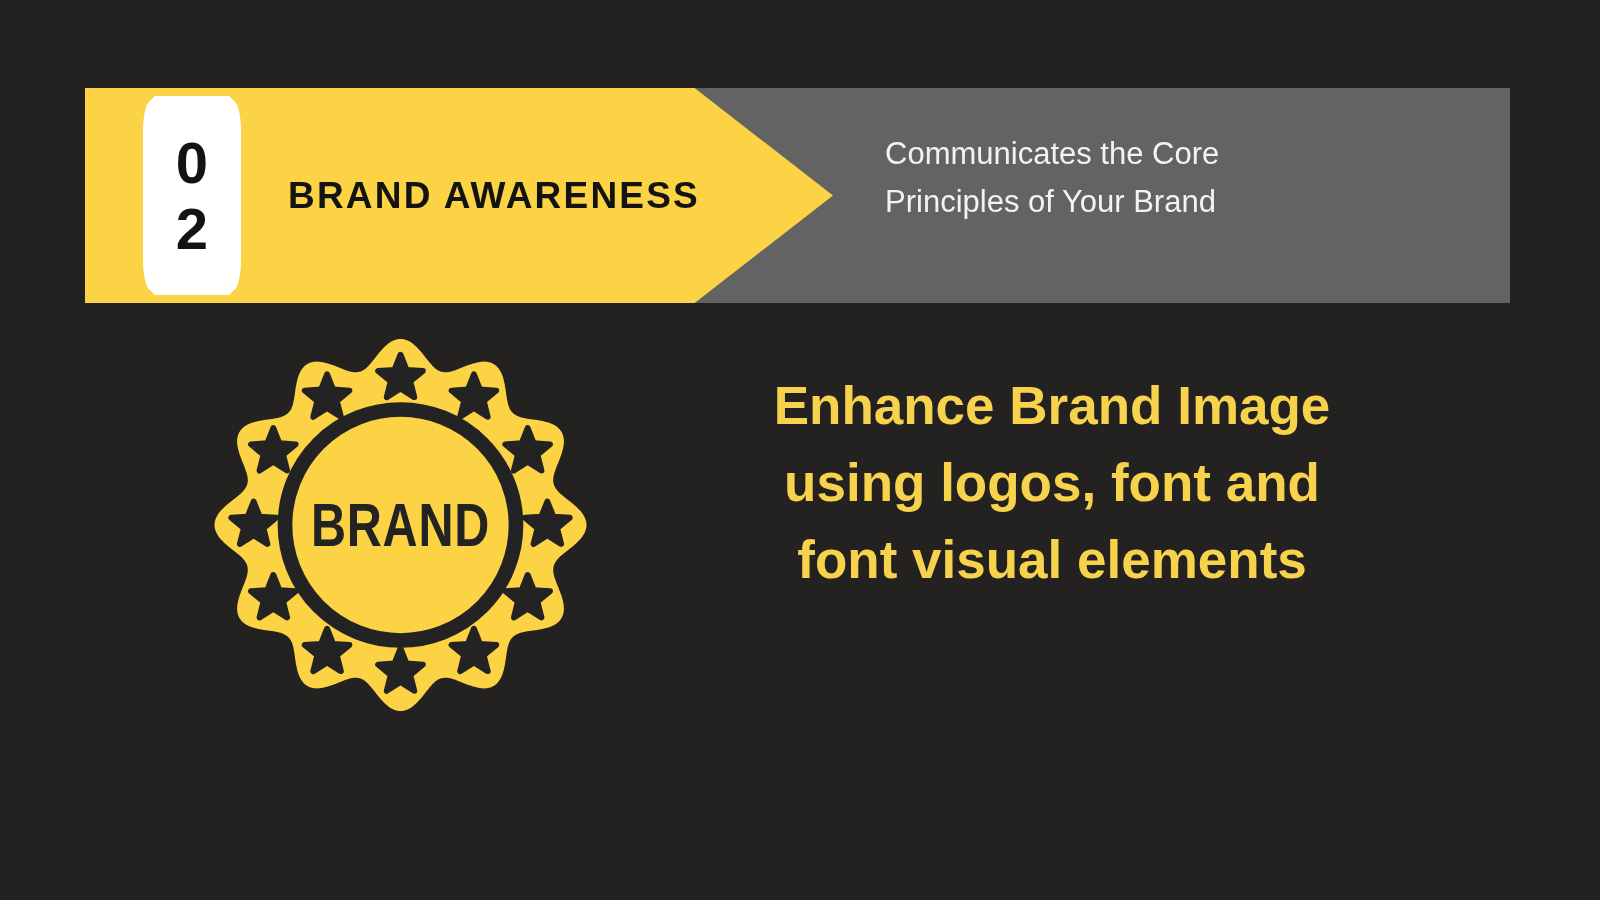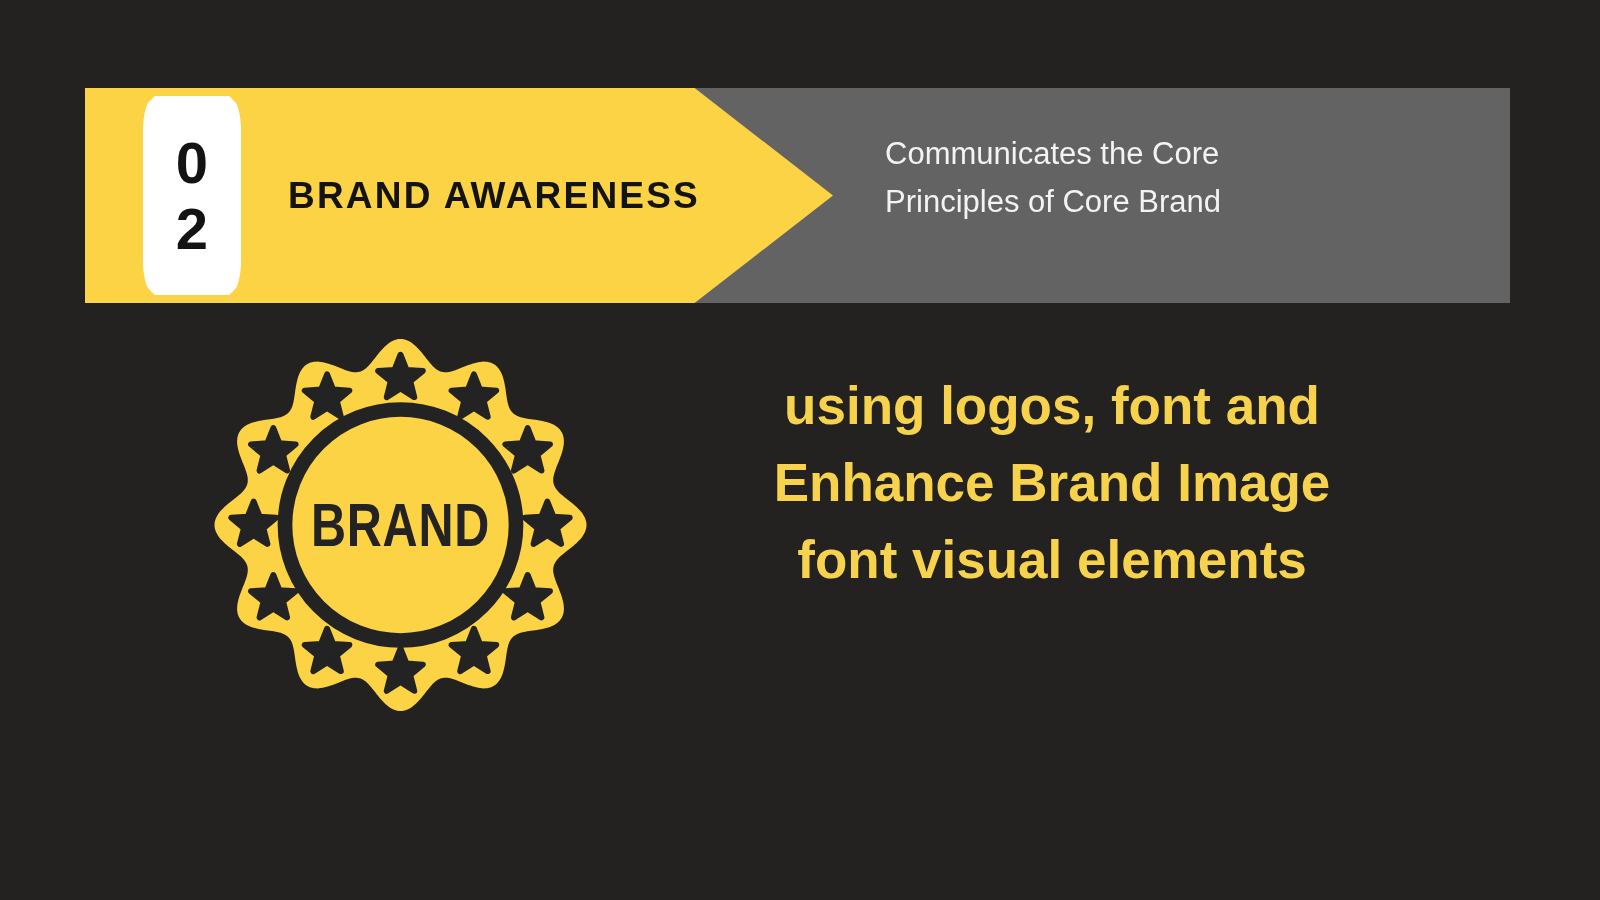--- a/index.html
+++ b/index.html
@@ -145,21 +145,21 @@
 
     <div class="number-chip">
       <span class="digit">0</span>
       <span class="digit">2</span>
     </div>
 
     <div class="band-title">BRAND AWARENESS</div>
 
     <div class="band-subtitle">
       <span class="sub-line">Communicates the Core</span>
-      <span class="sub-line">Principles of Core Brand</span>
+      <span class="sub-line">Principles of Your Brand</span>
     </div>
   </div>
 
   <div class="seal-wrap">
     <svg viewBox="0 0 400 380" xmlns="http://www.w3.org/2000/svg" aria-hidden="true">
       <path id="seal-scallop" fill="#FBD344" d="M200.00 0.00 L201.66 0.08 L203.31 0.33 L204.96 0.75 L206.59 1.33 L208.21 2.05 L209.80 2.93 L211.38 3.94 L212.93 5.08 L214.45 6.34 L215.95 7.70 L217.41 9.14 L218.85 10.66 L220.25 12.24 L221.63 13.86 L222.97 15.51 L224.29 17.16 L225.58 18.81 L226.86 20.44 L228.11 22.03 L229.35 23.57 L230.57 25.04 L231.79 26.43 L233.01 27.73 L234.24 28.92 L235.47 30.01 L236.71 30.97 L237.98 31.81 L239.27 32.52 L240.58 33.09 L241.93 33.52 L243.31 33.82 L244.74 33.98 L246.21 34.01 L247.72 33.92 L249.28 33.71 L250.89 33.39 L252.54 32.96 L254.25 32.45 L256.00 31.85 L257.80 31.19 L259.64 30.48 L261.52 29.73 L263.44 28.95 L265.38 28.17 L267.35 27.40 L269.34 26.64 L271.34 25.93 L273.35 25.26 L275.35 24.67 L277.34 24.15 L279.31 23.72 L281.26 23.39 L283.17 23.18 L285.04 23.09 L286.87 23.13 L288.63 23.31 L290.33 23.63 L291.97 24.09 L293.52 24.70 L295.00 25.46 L296.39 26.36 L297.70 27.40 L298.92 28.58 L300.04 29.90 L301.08 31.34 L302.03 32.89 L302.88 34.56 L303.66 36.32 L304.35 38.17 L304.96 40.10 L305.51 42.08 L305.99 44.11 L306.42 46.18 L306.80 48.27 L307.14 50.37 L307.46 52.46 L307.75 54.54 L308.04 56.58 L308.33 58.59 L308.63 60.54 L308.96 62.43 L309.32 64.24 L309.73 65.98 L310.19 67.62 L310.71 69.18 L311.31 70.64 L311.99 71.99 L312.75 73.25 L313.60 74.40 L314.55 75.45 L315.60 76.40 L316.75 77.25 L318.01 78.01 L319.36 78.69 L320.82 79.29 L322.38 79.81 L324.02 80.27 L325.76 80.68 L327.57 81.04 L329.46 81.37 L331.41 81.67 L333.42 81.96 L335.46 82.25 L337.54 82.54 L339.63 82.86 L341.73 83.20 L343.82 83.58 L345.89 84.01 L347.92 84.49 L349.90 85.04 L351.83 85.65 L353.68 86.34 L355.44 87.12 L357.11 87.97 L358.66 88.92 L360.10 89.96 L361.42 91.08 L362.60 92.30 L363.64 93.61 L364.54 95.00 L365.30 96.48 L365.91 98.03 L366.37 99.67 L366.69 101.37 L366.87 103.13 L366.91 104.96 L366.82 106.83 L366.61 108.74 L366.28 110.69 L365.85 112.66 L365.33 114.65 L364.74 116.65 L364.07 118.66 L363.36 120.66 L362.60 122.65 L361.83 124.62 L361.05 126.56 L360.27 128.48 L359.52 130.36 L358.81 132.20 L358.15 134.00 L357.55 135.75 L357.04 137.46 L356.61 139.11 L356.29 140.72 L356.08 142.28 L355.99 143.79 L356.02 145.26 L356.18 146.69 L356.48 148.07 L356.91 149.42 L357.48 150.73 L358.19 152.02 L359.03 153.29 L359.99 154.53 L361.08 155.76 L362.27 156.99 L363.57 158.21 L364.96 159.43 L366.43 160.65 L367.97 161.89 L369.56 163.14 L371.19 164.42 L372.84 165.71 L374.49 167.03 L376.14 168.37 L377.76 169.75 L379.34 171.15 L380.86 172.59 L382.30 174.05 L383.66 175.55 L384.92 177.07 L386.06 178.62 L387.07 180.20 L387.95 181.79 L388.67 183.41 L389.25 185.04 L389.67 186.69 L389.92 188.34 L390.00 190.00 L389.92 191.66 L389.67 193.31 L389.25 194.96 L388.67 196.59 L387.95 198.21 L387.07 199.80 L386.06 201.38 L384.92 202.93 L383.66 204.45 L382.30 205.95 L380.86 207.41 L379.34 208.85 L377.76 210.25 L376.14 211.63 L374.49 212.97 L372.84 214.29 L371.19 215.58 L369.56 216.86 L367.97 218.11 L366.43 219.35 L364.96 220.57 L363.57 221.79 L362.27 223.01 L361.08 224.24 L359.99 225.47 L359.03 226.71 L358.19 227.98 L357.48 229.27 L356.91 230.58 L356.48 231.93 L356.18 233.31 L356.02 234.74 L355.99 236.21 L356.08 237.72 L356.29 239.28 L356.61 240.89 L357.04 242.54 L357.55 244.25 L358.15 246.00 L358.81 247.80 L359.52 249.64 L360.27 251.52 L361.05 253.44 L361.83 255.38 L362.60 257.35 L363.36 259.34 L364.07 261.34 L364.74 263.35 L365.33 265.35 L365.85 267.34 L366.28 269.31 L366.61 271.26 L366.82 273.17 L366.91 275.04 L366.87 276.87 L366.69 278.63 L366.37 280.33 L365.91 281.97 L365.30 283.52 L364.54 285.00 L363.64 286.39 L362.60 287.70 L361.42 288.92 L360.10 290.04 L358.66 291.08 L357.11 292.03 L355.44 292.88 L353.68 293.66 L351.83 294.35 L349.90 294.96 L347.92 295.51 L345.89 295.99 L343.82 296.42 L341.73 296.80 L339.63 297.14 L337.54 297.46 L335.46 297.75 L333.42 298.04 L331.41 298.33 L329.46 298.63 L327.57 298.96 L325.76 299.32 L324.02 299.73 L322.38 300.19 L320.82 300.71 L319.36 301.31 L318.01 301.99 L316.75 302.75 L315.60 303.60 L314.55 304.55 L313.60 305.60 L312.75 306.75 L311.99 308.01 L311.31 309.36 L310.71 310.82 L310.19 312.38 L309.73 314.02 L309.32 315.76 L308.96 317.57 L308.63 319.46 L308.33 321.41 L308.04 323.42 L307.75 325.46 L307.46 327.54 L307.14 329.63 L306.80 331.73 L306.42 333.82 L305.99 335.89 L305.51 337.92 L304.96 339.90 L304.35 341.83 L303.66 343.68 L302.88 345.44 L302.03 347.11 L301.08 348.66 L300.04 350.10 L298.92 351.42 L297.70 352.60 L296.39 353.64 L295.00 354.54 L293.52 355.30 L291.97 355.91 L290.33 356.37 L288.63 356.69 L286.87 356.87 L285.04 356.91 L283.17 356.82 L281.26 356.61 L279.31 356.28 L277.34 355.85 L275.35 355.33 L273.35 354.74 L271.34 354.07 L269.34 353.36 L267.35 352.60 L265.38 351.83 L263.44 351.05 L261.52 350.27 L259.64 349.52 L257.80 348.81 L256.00 348.15 L254.25 347.55 L252.54 347.04 L250.89 346.61 L249.28 346.29 L247.72 346.08 L246.21 345.99 L244.74 346.02 L243.31 346.18 L241.93 346.48 L240.58 346.91 L239.27 347.48 L237.98 348.19 L236.71 349.03 L235.47 349.99 L234.24 351.08 L233.01 352.27 L231.79 353.57 L230.57 354.96 L229.35 356.43 L228.11 357.97 L226.86 359.56 L225.58 361.19 L224.29 362.84 L222.97 364.49 L221.63 366.14 L220.25 367.76 L218.85 369.34 L217.41 370.86 L215.95 372.30 L214.45 373.66 L212.93 374.92 L211.38 376.06 L209.80 377.07 L208.21 377.95 L206.59 378.67 L204.96 379.25 L203.31 379.67 L201.66 379.92 L200.00 380.00 L198.34 379.92 L196.69 379.67 L195.04 379.25 L193.41 378.67 L191.79 377.95 L190.20 377.07 L188.62 376.06 L187.07 374.92 L185.55 373.66 L184.05 372.30 L182.59 370.86 L181.15 369.34 L179.75 367.76 L178.37 366.14 L177.03 364.49 L175.71 362.84 L174.42 361.19 L173.14 359.56 L171.89 357.97 L170.65 356.43 L169.43 354.96 L168.21 353.57 L166.99 352.27 L165.76 351.08 L164.53 349.99 L163.29 349.03 L162.02 348.19 L160.73 347.48 L159.42 346.91 L158.07 346.48 L156.69 346.18 L155.26 346.02 L153.79 345.99 L152.28 346.08 L150.72 346.29 L149.11 346.61 L147.46 347.04 L145.75 347.55 L144.00 348.15 L142.20 348.81 L140.36 349.52 L138.48 350.27 L136.56 351.05 L134.62 351.83 L132.65 352.60 L130.66 353.36 L128.66 354.07 L126.65 354.74 L124.65 355.33 L122.66 355.85 L120.69 356.28 L118.74 356.61 L116.83 356.82 L114.96 356.91 L113.13 356.87 L111.37 356.69 L109.67 356.37 L108.03 355.91 L106.48 355.30 L105.00 354.54 L103.61 353.64 L102.30 352.60 L101.08 351.42 L99.96 350.10 L98.92 348.66 L97.97 347.11 L97.12 345.44 L96.34 343.68 L95.65 341.83 L95.04 339.90 L94.49 337.92 L94.01 335.89 L93.58 333.82 L93.20 331.73 L92.86 329.63 L92.54 327.54 L92.25 325.46 L91.96 323.42 L91.67 321.41 L91.37 319.46 L91.04 317.57 L90.68 315.76 L90.27 314.02 L89.81 312.38 L89.29 310.82 L88.69 309.36 L88.01 308.01 L87.25 306.75 L86.40 305.60 L85.45 304.55 L84.40 303.60 L83.25 302.75 L81.99 301.99 L80.64 301.31 L79.18 300.71 L77.62 300.19 L75.98 299.73 L74.24 299.32 L72.43 298.96 L70.54 298.63 L68.59 298.33 L66.58 298.04 L64.54 297.75 L62.46 297.46 L60.37 297.14 L58.27 296.80 L56.18 296.42 L54.11 295.99 L52.08 295.51 L50.10 294.96 L48.17 294.35 L46.32 293.66 L44.56 292.88 L42.89 292.03 L41.34 291.08 L39.90 290.04 L38.58 288.92 L37.40 287.70 L36.36 286.39 L35.46 285.00 L34.70 283.52 L34.09 281.97 L33.63 280.33 L33.31 278.63 L33.13 276.87 L33.09 275.04 L33.18 273.17 L33.39 271.26 L33.72 269.31 L34.15 267.34 L34.67 265.35 L35.26 263.35 L35.93 261.34 L36.64 259.34 L37.40 257.35 L38.17 255.38 L38.95 253.44 L39.73 251.52 L40.48 249.64 L41.19 247.80 L41.85 246.00 L42.45 244.25 L42.96 242.54 L43.39 240.89 L43.71 239.28 L43.92 237.72 L44.01 236.21 L43.98 234.74 L43.82 233.31 L43.52 231.93 L43.09 230.58 L42.52 229.27 L41.81 227.98 L40.97 226.71 L40.01 225.47 L38.92 224.24 L37.73 223.01 L36.43 221.79 L35.04 220.57 L33.57 219.35 L32.03 218.11 L30.44 216.86 L28.81 215.58 L27.16 214.29 L25.51 212.97 L23.86 211.63 L22.24 210.25 L20.66 208.85 L19.14 207.41 L17.70 205.95 L16.34 204.45 L15.08 202.93 L13.94 201.38 L12.93 199.80 L12.05 198.21 L11.33 196.59 L10.75 194.96 L10.33 193.31 L10.08 191.66 L10.00 190.00 L10.08 188.34 L10.33 186.69 L10.75 185.04 L11.33 183.41 L12.05 181.79 L12.93 180.20 L13.94 178.62 L15.08 177.07 L16.34 175.55 L17.70 174.05 L19.14 172.59 L20.66 171.15 L22.24 169.75 L23.86 168.37 L25.51 167.03 L27.16 165.71 L28.81 164.42 L30.44 163.14 L32.03 161.89 L33.57 160.65 L35.04 159.43 L36.43 158.21 L37.73 156.99 L38.92 155.76 L40.01 154.53 L40.97 153.29 L41.81 152.02 L42.52 150.73 L43.09 149.42 L43.52 148.07 L43.82 146.69 L43.98 145.26 L44.01 143.79 L43.92 142.28 L43.71 140.72 L43.39 139.11 L42.96 137.46 L42.45 135.75 L41.85 134.00 L41.19 132.20 L40.48 130.36 L39.73 128.48 L38.95 126.56 L38.17 124.62 L37.40 122.65 L36.64 120.66 L35.93 118.66 L35.26 116.65 L34.67 114.65 L34.15 112.66 L33.72 110.69 L33.39 108.74 L33.18 106.83 L33.09 104.96 L33.13 103.13 L33.31 101.37 L33.63 99.67 L34.09 98.03 L34.70 96.48 L35.46 95.00 L36.36 93.61 L37.40 92.30 L38.58 91.08 L39.90 89.96 L41.34 88.92 L42.89 87.97 L44.56 87.12 L46.32 86.34 L48.17 85.65 L50.10 85.04 L52.08 84.49 L54.11 84.01 L56.18 83.58 L58.27 83.20 L60.37 82.86 L62.46 82.54 L64.54 82.25 L66.58 81.96 L68.59 81.67 L70.54 81.37 L72.43 81.04 L74.24 80.68 L75.98 80.27 L77.62 79.81 L79.18 79.29 L80.64 78.69 L81.99 78.01 L83.25 77.25 L84.40 76.40 L85.45 75.45 L86.40 74.40 L87.25 73.25 L88.01 71.99 L88.69 70.64 L89.29 69.18 L89.81 67.62 L90.27 65.98 L90.68 64.24 L91.04 62.43 L91.37 60.54 L91.67 58.59 L91.96 56.58 L92.25 54.54 L92.54 52.46 L92.86 50.37 L93.20 48.27 L93.58 46.18 L94.01 44.11 L94.49 42.08 L95.04 40.10 L95.65 38.17 L96.34 36.32 L97.12 34.56 L97.97 32.89 L98.92 31.34 L99.96 29.90 L101.08 28.58 L102.30 27.40 L103.61 26.36 L105.00 25.46 L106.48 24.70 L108.03 24.09 L109.67 23.63 L111.37 23.31 L113.13 23.13 L114.96 23.09 L116.83 23.18 L118.74 23.39 L120.69 23.72 L122.66 24.15 L124.65 24.67 L126.65 25.26 L128.66 25.93 L130.66 26.64 L132.65 27.40 L134.62 28.17 L136.56 28.95 L138.48 29.73 L140.36 30.48 L142.20 31.19 L144.00 31.85 L145.75 32.45 L147.46 32.96 L149.11 33.39 L150.72 33.71 L152.28 33.92 L153.79 34.01 L155.26 33.98 L156.69 33.82 L158.07 33.52 L159.42 33.09 L160.73 32.52 L162.02 31.81 L163.29 30.97 L164.53 30.01 L165.76 28.92 L166.99 27.73 L168.21 26.43 L169.43 25.04 L170.65 23.57 L171.89 22.03 L173.14 20.44 L174.42 18.81 L175.71 17.16 L177.03 15.51 L178.37 13.86 L179.75 12.24 L181.15 10.66 L182.59 9.14 L184.05 7.70 L185.55 6.34 L187.07 5.08 L188.62 3.94 L190.20 2.93 L191.79 2.05 L193.41 1.33 L195.04 0.75 L196.69 0.33 L198.34 0.08 L200.00 0.00 Z"></path>
       <circle cx="200" cy="190" r="118" fill="none" stroke="#232323" stroke-width="15"></circle>
       <g id="seal-stars" fill="#232323">
           <polygon points="200.00,16.00 206.17,31.51 222.83,32.58 209.99,43.24 214.11,59.42 200.00,50.50 185.89,59.42 190.01,43.24 177.17,32.58 193.83,31.51" stroke="#232323" stroke-width="6" stroke-linejoin="round"></polygon>
           <polygon points="275.00,36.10 281.17,51.60 297.83,52.68 284.99,63.34 289.11,79.51 275.00,70.60 260.89,79.51 265.01,63.34 252.17,52.68 268.83,51.60" stroke="#232323" stroke-width="6" stroke-linejoin="round"></polygon>
@@ -172,18 +172,18 @@
           <polygon points="70.10,241.00 76.27,256.51 92.92,257.58 80.08,268.24 84.20,284.42 70.10,275.50 55.99,284.42 60.11,268.24 47.27,257.58 63.92,256.51" stroke="#232323" stroke-width="6" stroke-linejoin="round"></polygon>
           <polygon points="50.00,166.00 56.17,181.51 72.83,182.58 59.99,193.24 64.11,209.42 50.00,200.50 35.89,209.42 40.01,193.24 27.17,182.58 43.83,181.51" stroke="#232323" stroke-width="6" stroke-linejoin="round"></polygon>
           <polygon points="70.10,91.00 76.27,106.51 92.92,107.58 80.08,118.24 84.20,134.42 70.10,125.50 55.99,134.42 60.11,118.24 47.27,107.58 63.92,106.51" stroke="#232323" stroke-width="6" stroke-linejoin="round"></polygon>
           <polygon points="125.00,36.10 131.17,51.60 147.83,52.68 134.99,63.34 139.11,79.51 125.00,70.60 110.89,79.51 115.01,63.34 102.17,52.68 118.83,51.60" stroke="#232323" stroke-width="6" stroke-linejoin="round"></polygon>
         </g>
       <text id="seal-label" x="200" y="190" fill="#232323" font-family="Liberation Sans, sans-serif" font-weight="700" font-size="62" letter-spacing="1" text-anchor="middle" dominant-baseline="central" transform="scale(0.80 1) translate(50 0)">BRAND</text>
     </svg>
   </div>
 
   <div class="headline">
+    <span class="hl-line">Enhance Brand Image</span>
     <span class="hl-line">using logos, font and</span>
-    <span class="hl-line">Enhance Brand Image</span>
     <span class="hl-line">font visual elements</span>
   </div>
 
 </div>
 
 </body></html>

